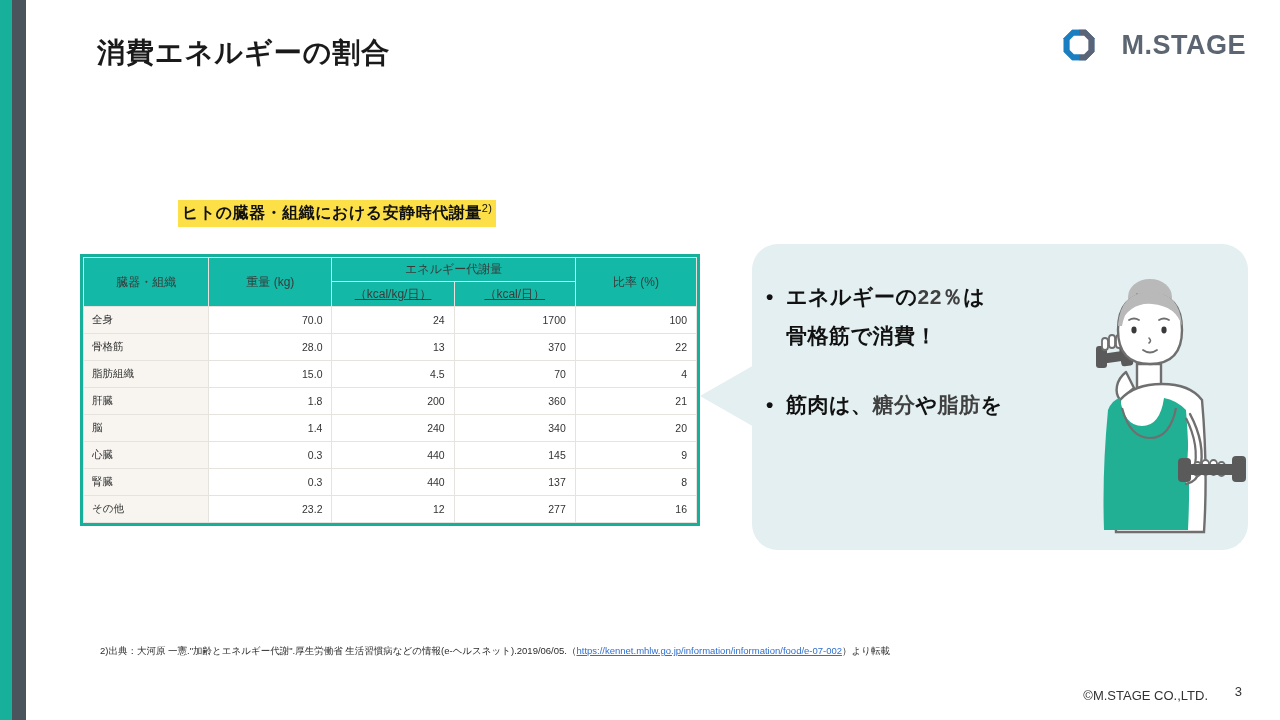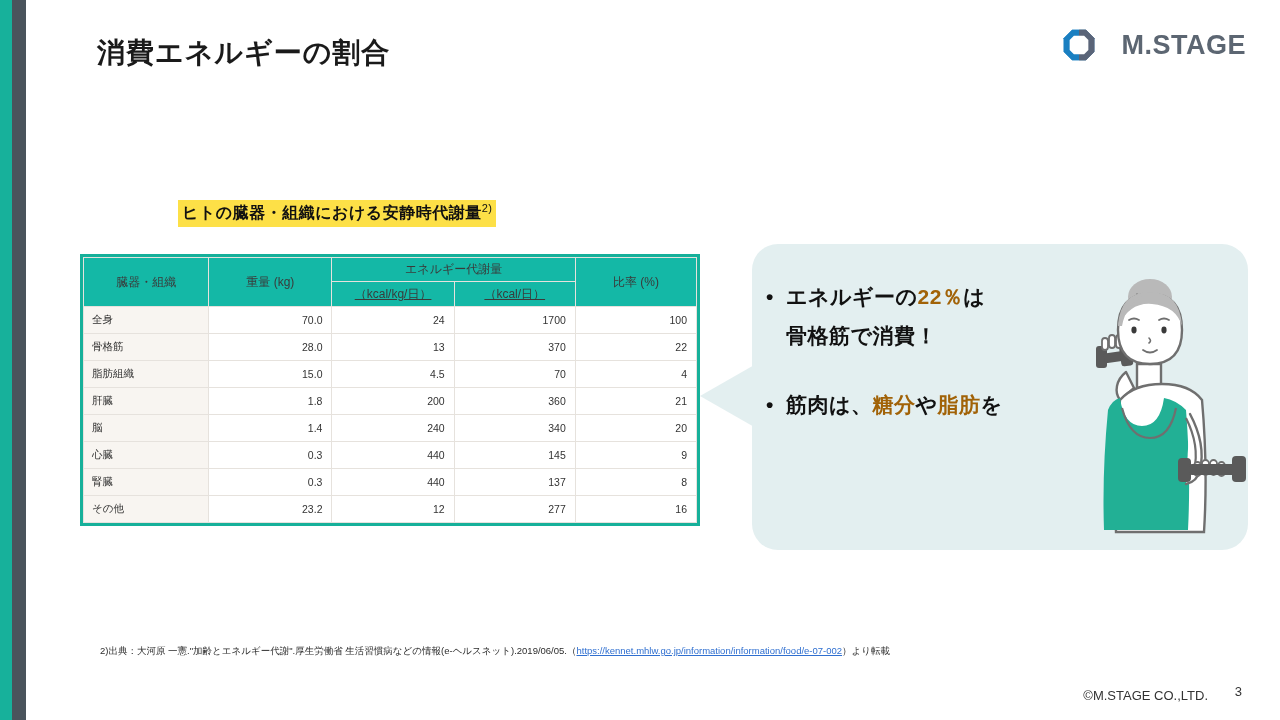--- a/index.html
+++ b/index.html
@@ -159,21 +159,21 @@
     display: flex;
     align-items: flex-start;
   }
   .bullet-dot {
     width: 20px;
     flex: none;
     font-size: 21px;
     line-height: 1.85;
   }
   .bullet-text { flex: 1; }
-  .hl { color: #a16207; }
+  .hl { color: #404040; }
   .bullet-gap { height: 30px; }
 
   
   .illustration {
     position: absolute;
     left: 1090px; top: 268px;
     width: 190px; height: 282px;
     overflow: hidden;
   }
   .illustration svg { display: block; }

